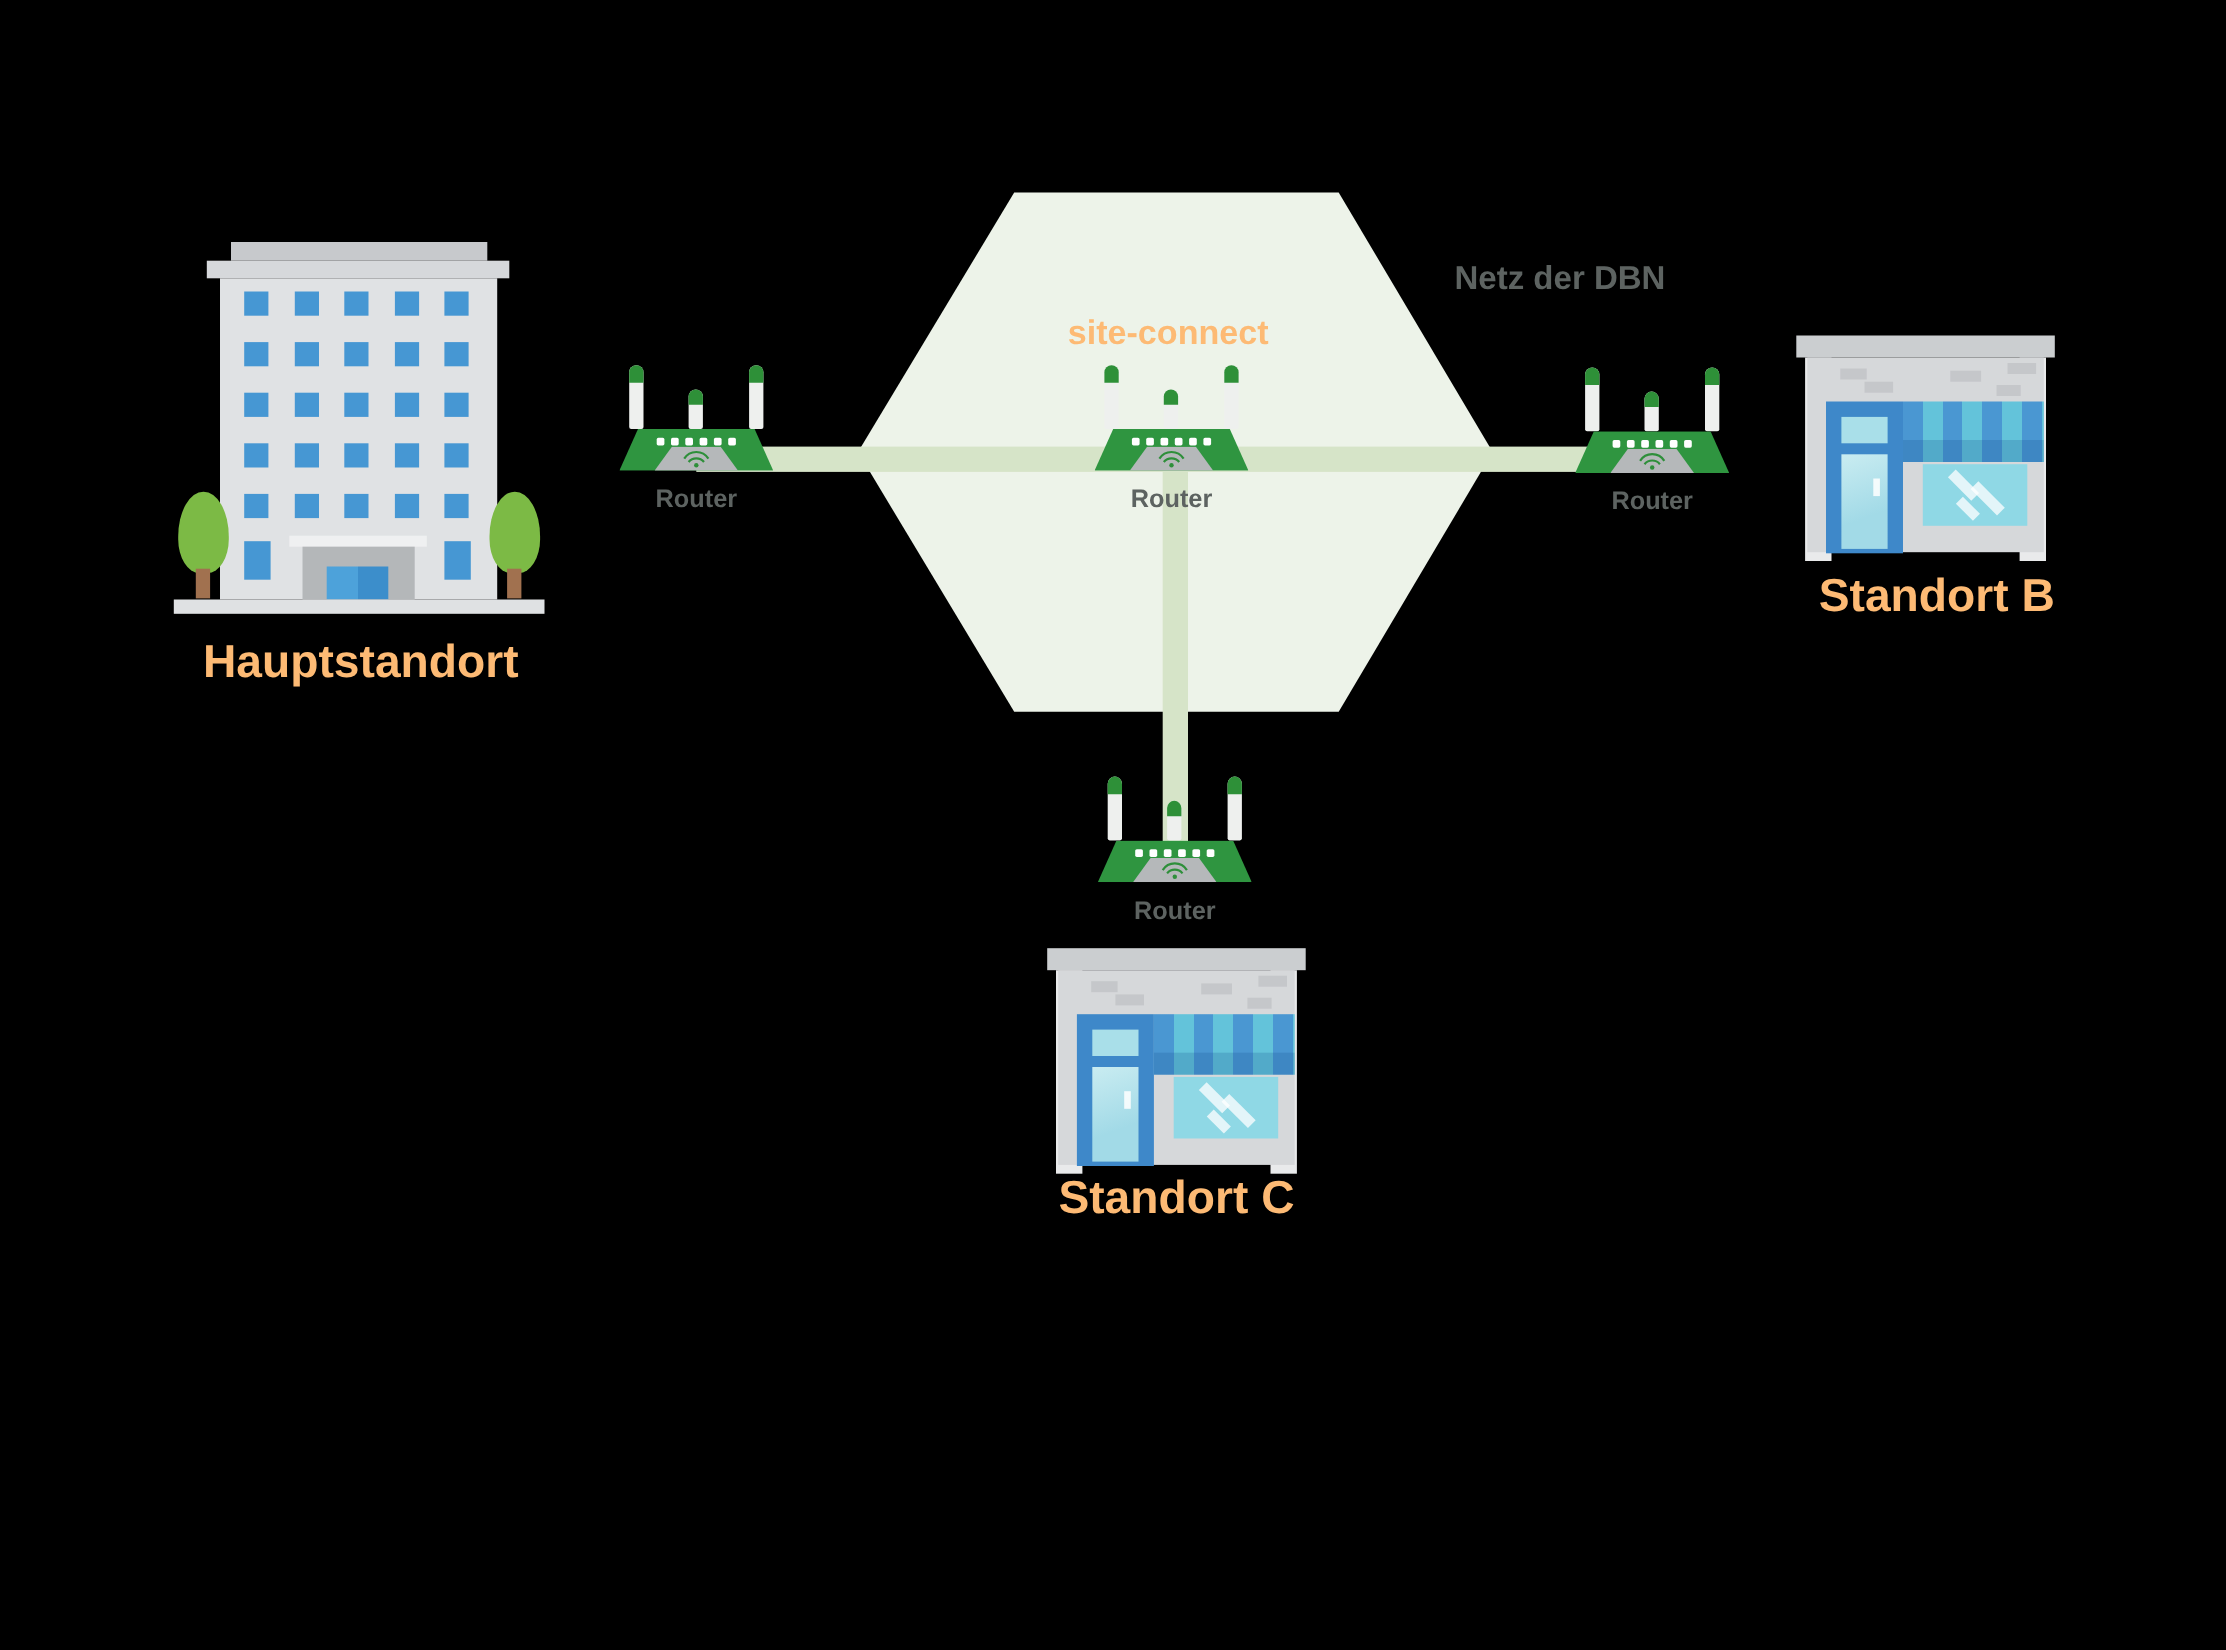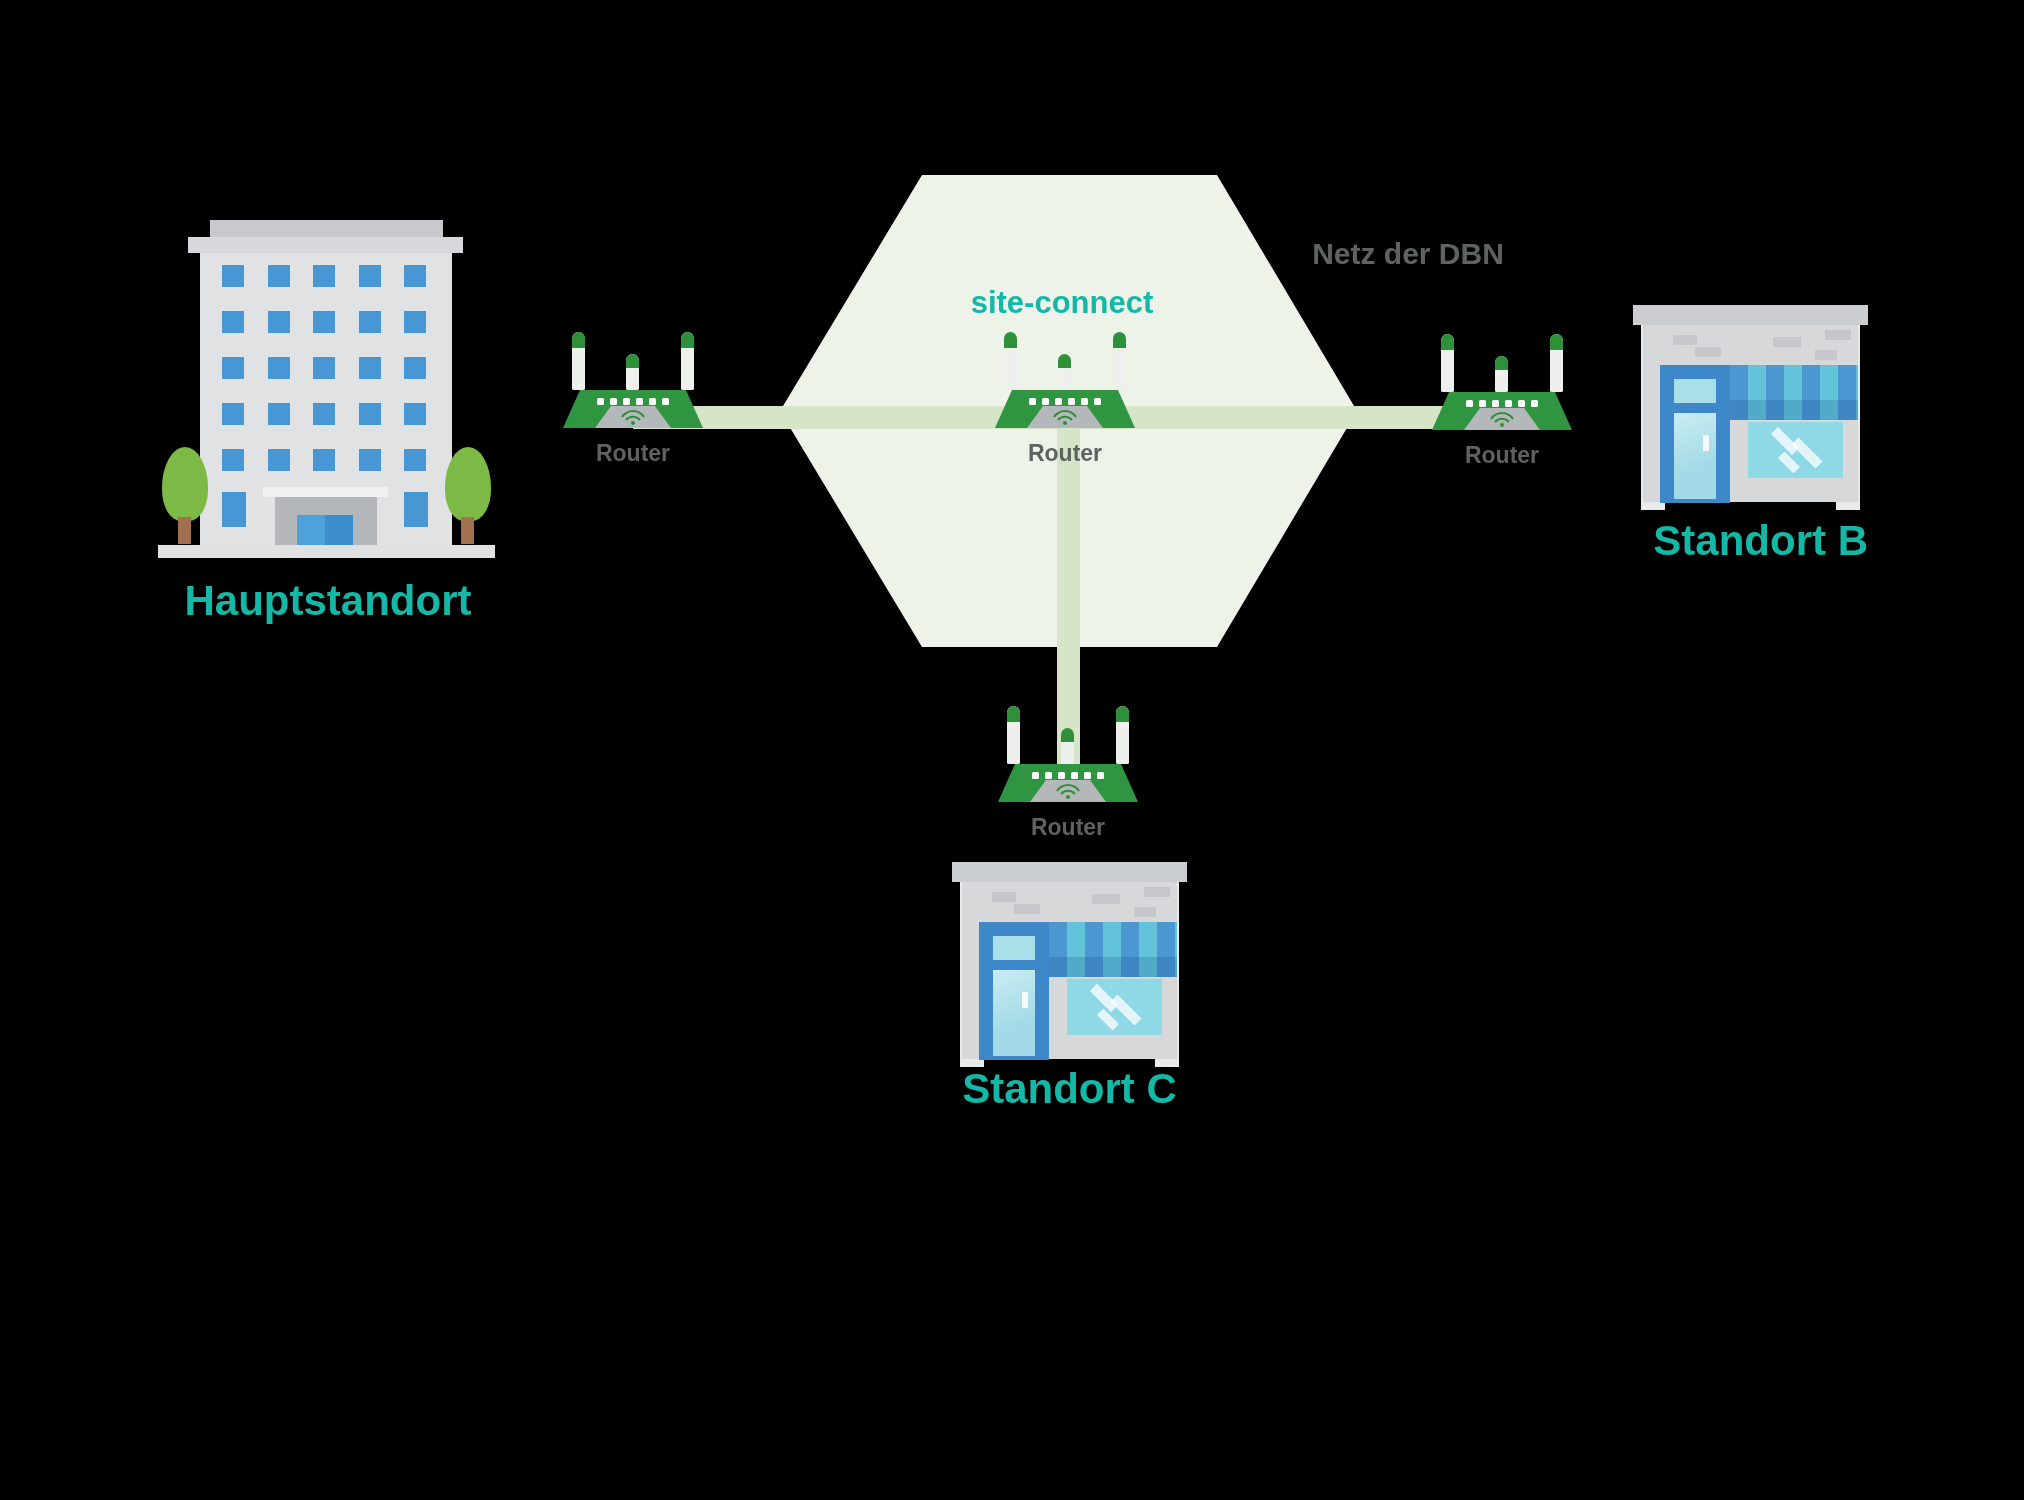--- a/index.html
+++ b/index.html
@@ -1,21 +1,21 @@
 <!DOCTYPE html>
 <html><head>
 <meta charset="utf-8">
 <style>
   html,body{margin:0;padding:0;background:#000;}
   #stage{position:relative;width:2024px;height:1500px;background:#000;overflow:hidden;
          font-family:"Liberation Sans","DejaVu Sans",sans-serif;}
   .abs{position:absolute;}
 
   
-  .green-label{color:#14b8a6;font-weight:bold;text-align:center;}
+  .green-label{color:#fdba74;font-weight:bold;text-align:center;}
   .gray-label{color:#5d6361;font-weight:bold;text-align:center;}
   .site-label{font-size:42px;line-height:46px;}
   .router-label{font-size:23px;width:140px;}
 
   
   #hexagon-svg{left:760px;top:160px;}
 
   
   .link{background:#d6e4c8;}
 
@@ -77,21 +77,21 @@
 <div id="stage">
 
   <svg id="hexagon-svg" class="abs" width="620" height="510" viewBox="0 0 620 510">
     <polygon points="162,15 457,15 597,251 457,487 162,487 20,251" fill="#edf3e9"></polygon>
   </svg>
 
   <div class="abs link" style="left:633px;top:406px;width:869px;height:23px;"></div>
   <div class="abs link" style="left:1057px;top:417px;width:23px;height:373px;"></div>
 
   <div class="abs green-label" style="left:912px;top:285px;width:300px;font-size:31px;">site-connect</div>
-  <div class="abs gray-label" style="left:1258px;top:237px;width:300px;text-align:center;font-size:30px;">Netz der DBN</div>
+  <div class="abs gray-label" style="left:1214px;top:237px;width:300px;text-align:right;font-size:30px;">Netz der DBN</div>
 
   <div class="abs router" style="left:563px;top:332px;">
     <div class="antenna tall a-left">
         <div class="cap"></div>
       </div>
     <div class="antenna short">
         <div class="cap" style="height:14px;"></div>
       </div>
     <div class="antenna tall a-right">
         <div class="cap"></div>

